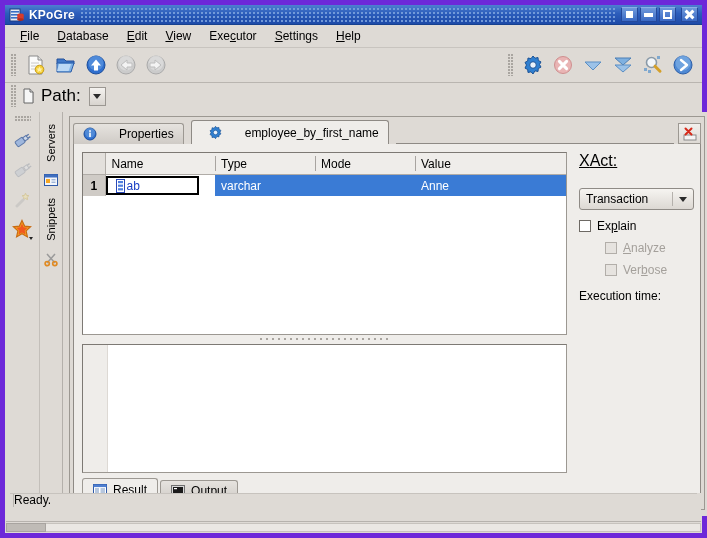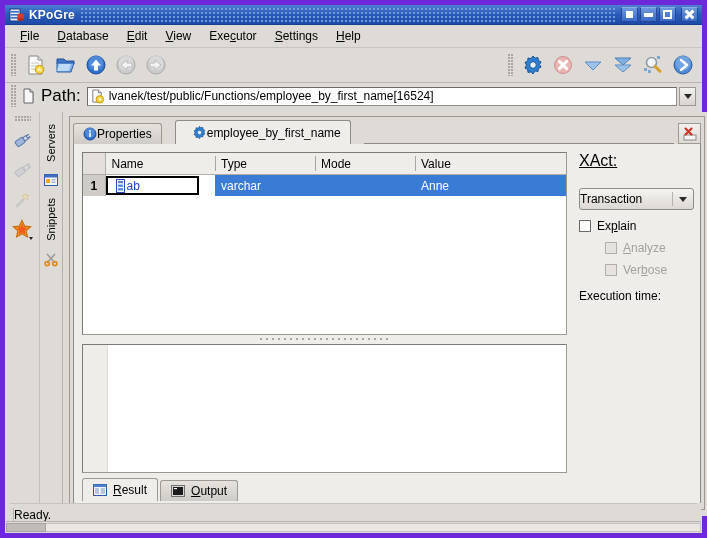--- a/index.html
+++ b/index.html
@@ -98,25 +98,25 @@
   
   .main{flex:1 1 auto;background:#dedad5;position:relative;padding:4px 6px 6px 6px;box-sizing:border-box;}
   .panel{
     position:absolute;left:6px;top:4px;right:6px;bottom:6px;
     background:#dedad5;border:1px solid #9c9892;box-sizing:border-box;
   }
 
   
   .tabstrip{position:relative;height:24px;margin:3px 3px 0 3px;display:flex;align-items:flex-end;}
   .tab{
-    height:21px;box-sizing:border-box;display:flex;align-items:center;gap:0;
+    height:21px;box-sizing:border-box;display:flex;align-items:center;gap:22px;
     padding:0 9px;font-size:12px;
     background:linear-gradient(to bottom,#e6e3df,#cfcbc6);
     border:1px solid #9c9892;border-bottom:none;
-    border-radius:3px 3px 0 0;margin-right:13px;color:#000;
+    border-radius:3px 3px 0 0;margin-right:7px;color:#000;
   }
   .tab.active{
     height:24px;background:#efedea;border-color:#8e8a85;color:#000;padding-left:16px;
   }
   .tabfill{flex:1 1 auto;border-bottom:1px solid #8e8a85;height:23px;box-sizing:border-box;}
   .tabclose{
     width:23px;height:21px;box-sizing:border-box;margin-left:4px;
     background:linear-gradient(to bottom,#f2f0ed,#dedad5);
     border:1px solid #9c9892;display:flex;align-items:center;justify-content:center;
   }
@@ -175,35 +175,35 @@
     font-size:12px;background:linear-gradient(to bottom,#e6e3df,#cfcbc6);
     border:1px solid #9c9892;border-bottom:none;border-radius:3px 3px 0 0;margin-right:2px;
   }
   .btab.active{height:23px;background:#efedea;}
 
   
   .rlabel{font-size:16px;margin-bottom:18px;text-decoration:underline;}
   .select{
     height:22px;box-sizing:border-box;display:flex;align-items:center;
     background:linear-gradient(to bottom,#f6f4f1,#dcd8d3);
-    border:1px solid #8f8b86;border-radius:3px;font-size:12px;
+    border:1px solid #8f8b86;border-radius:3px;padding-left:6px;font-size:12px;
     margin-bottom:9px;
   }
   .select span.val{flex:1 1 auto;}
   .select .sdiv{width:1px;align-self:stretch;background:#b5b1ac;margin:3px 0;}
   .select .sarr{width:20px;display:flex;align-items:center;justify-content:center;}
   .chkrow{display:flex;align-items:center;gap:6px;font-size:12px;margin-bottom:8px;}
   .chkrow.sub{margin-left:26px;color:#a4a09b;}
   .chk{width:12px;height:12px;box-sizing:border-box;background:#fff;border:1px solid #6d6964;}
   .chkrow.sub .chk{background:#e6e3df;border-color:#b2aea9;}
   .rlabel2{font-size:12px;margin-top:12px;}
 
   
-  .statusbar{position:absolute;left:1px;right:1px;bottom:11px;height:19px;
-    background:#dedad5;display:flex;align-items:flex-end;}
+  .statusbar{position:absolute;left:1px;right:1px;bottom:11px;height:29px;
+    background:#dedad5;display:flex;align-items:flex-start;}
   .status-text{margin-left:7px;font-size:12px;border-left:1px solid #b6b2ad;padding-left:0;}
   .sb-line{position:absolute;left:4px;right:4px;top:0;height:1px;background:#c7c3be;}
   .bottombar{position:absolute;left:1px;right:1px;bottom:0;height:11px;
     background:#dedad5;border-top:1px solid #b6b2ad;display:flex;align-items:center;}
   .bb-left{width:40px;height:9px;background:#bfbbb6;border:1px solid #a8a4a0;box-sizing:border-box;}
   .bb-rest{flex:1 1 auto;height:9px;background:#eae7e3;border:1px solid #c6c2bd;border-left:none;box-sizing:border-box;}
   u{text-decoration:underline;}
 </style>
 </head>
 <body>
@@ -347,31 +347,20 @@
   <div class="pathrow">
     <div class="grip"></div>
     <div style="width:16px;height:16px;">
       <svg width="16" height="16" viewBox="0 0 16 16">
         <path d="M4 1h6l3 3v11H4z" fill="#000" opacity=".08"></path>
         <path d="M3 1h6l3 3v11H3z" fill="#f6f6f6" stroke="#666"></path>
         <path d="M9 1v3h3" fill="#ddd" stroke="#666"></path>
       </svg>
     </div>
     <div class="path-label">Path:</div>
-    <div class="path-box">
-      <div style="width:15px;height:15px;flex:0 0 auto;">
-        <svg width="15" height="15" viewBox="0 0 16 16">
-          <path d="M3 1h6l3 3v10H3z" fill="#fafafa" stroke="#7a7a7a"></path>
-          <path d="M9 1v3h3" fill="#e4e4e4" stroke="#7a7a7a"></path>
-          <circle cx="10.5" cy="11" r="4" fill="#f6d13a" stroke="#c79a16"></circle>
-          <circle cx="10.5" cy="11" r="1.5" fill="#fff6c4"></circle>
-        </svg>
-      </div>
-      <div class="path-text">lvanek/test/public/Functions/employee_by_first_name[16524]</div>
-    </div>
     <div class="path-arrow">
       <i class="caret-dn"></i>
     </div>
   </div>
 
   <div class="bodyarea">
 
     <div class="leftbar">
       <div class="lgrip"></div>
 

